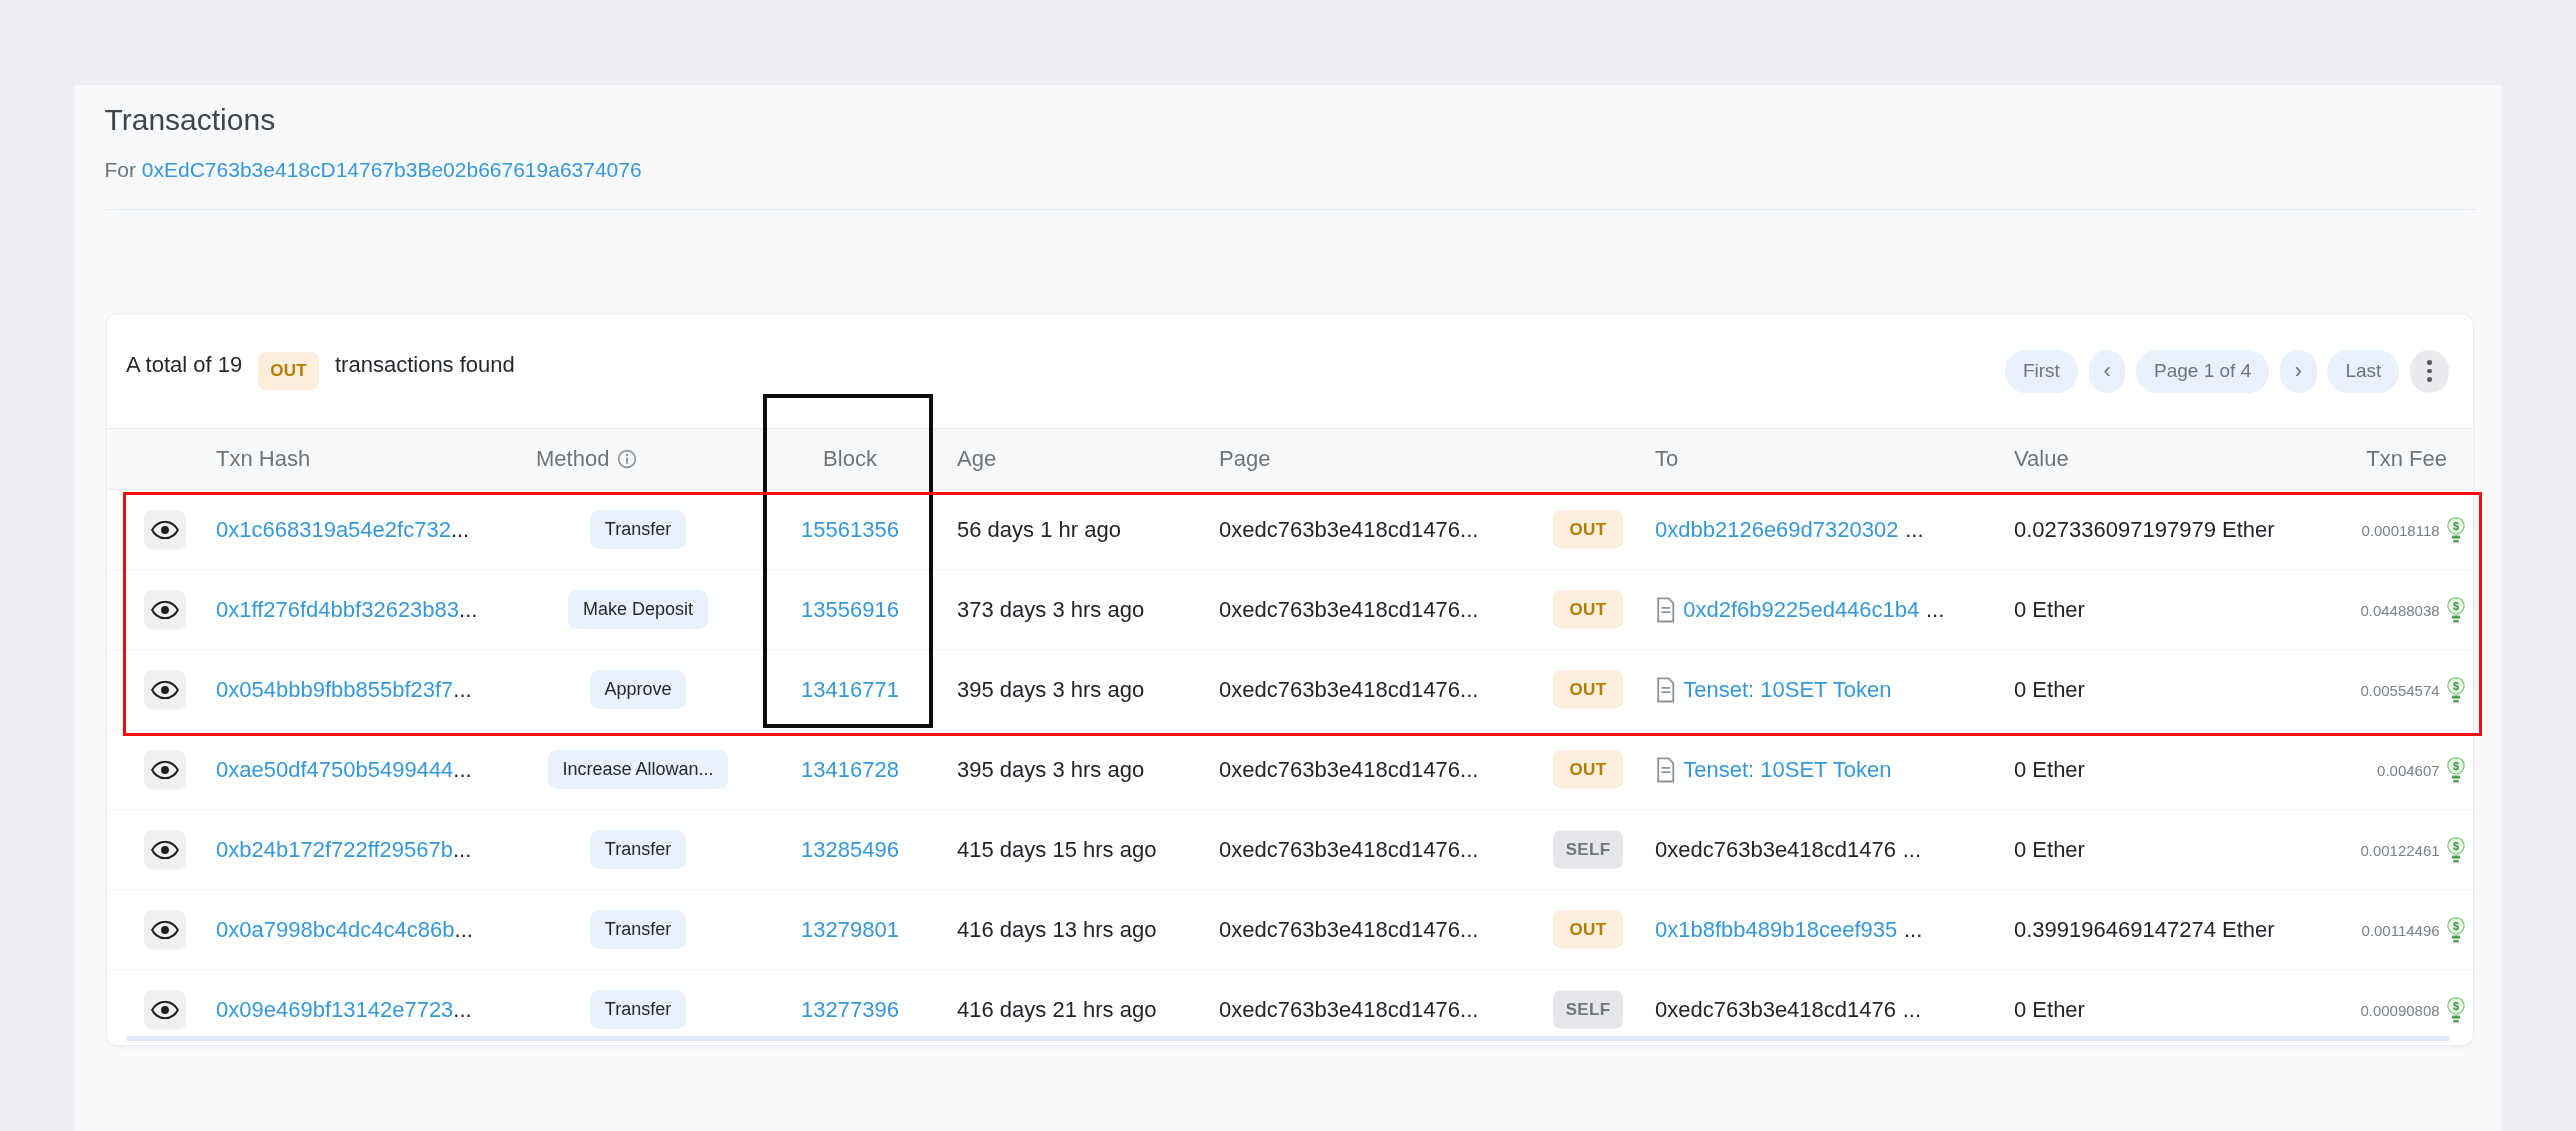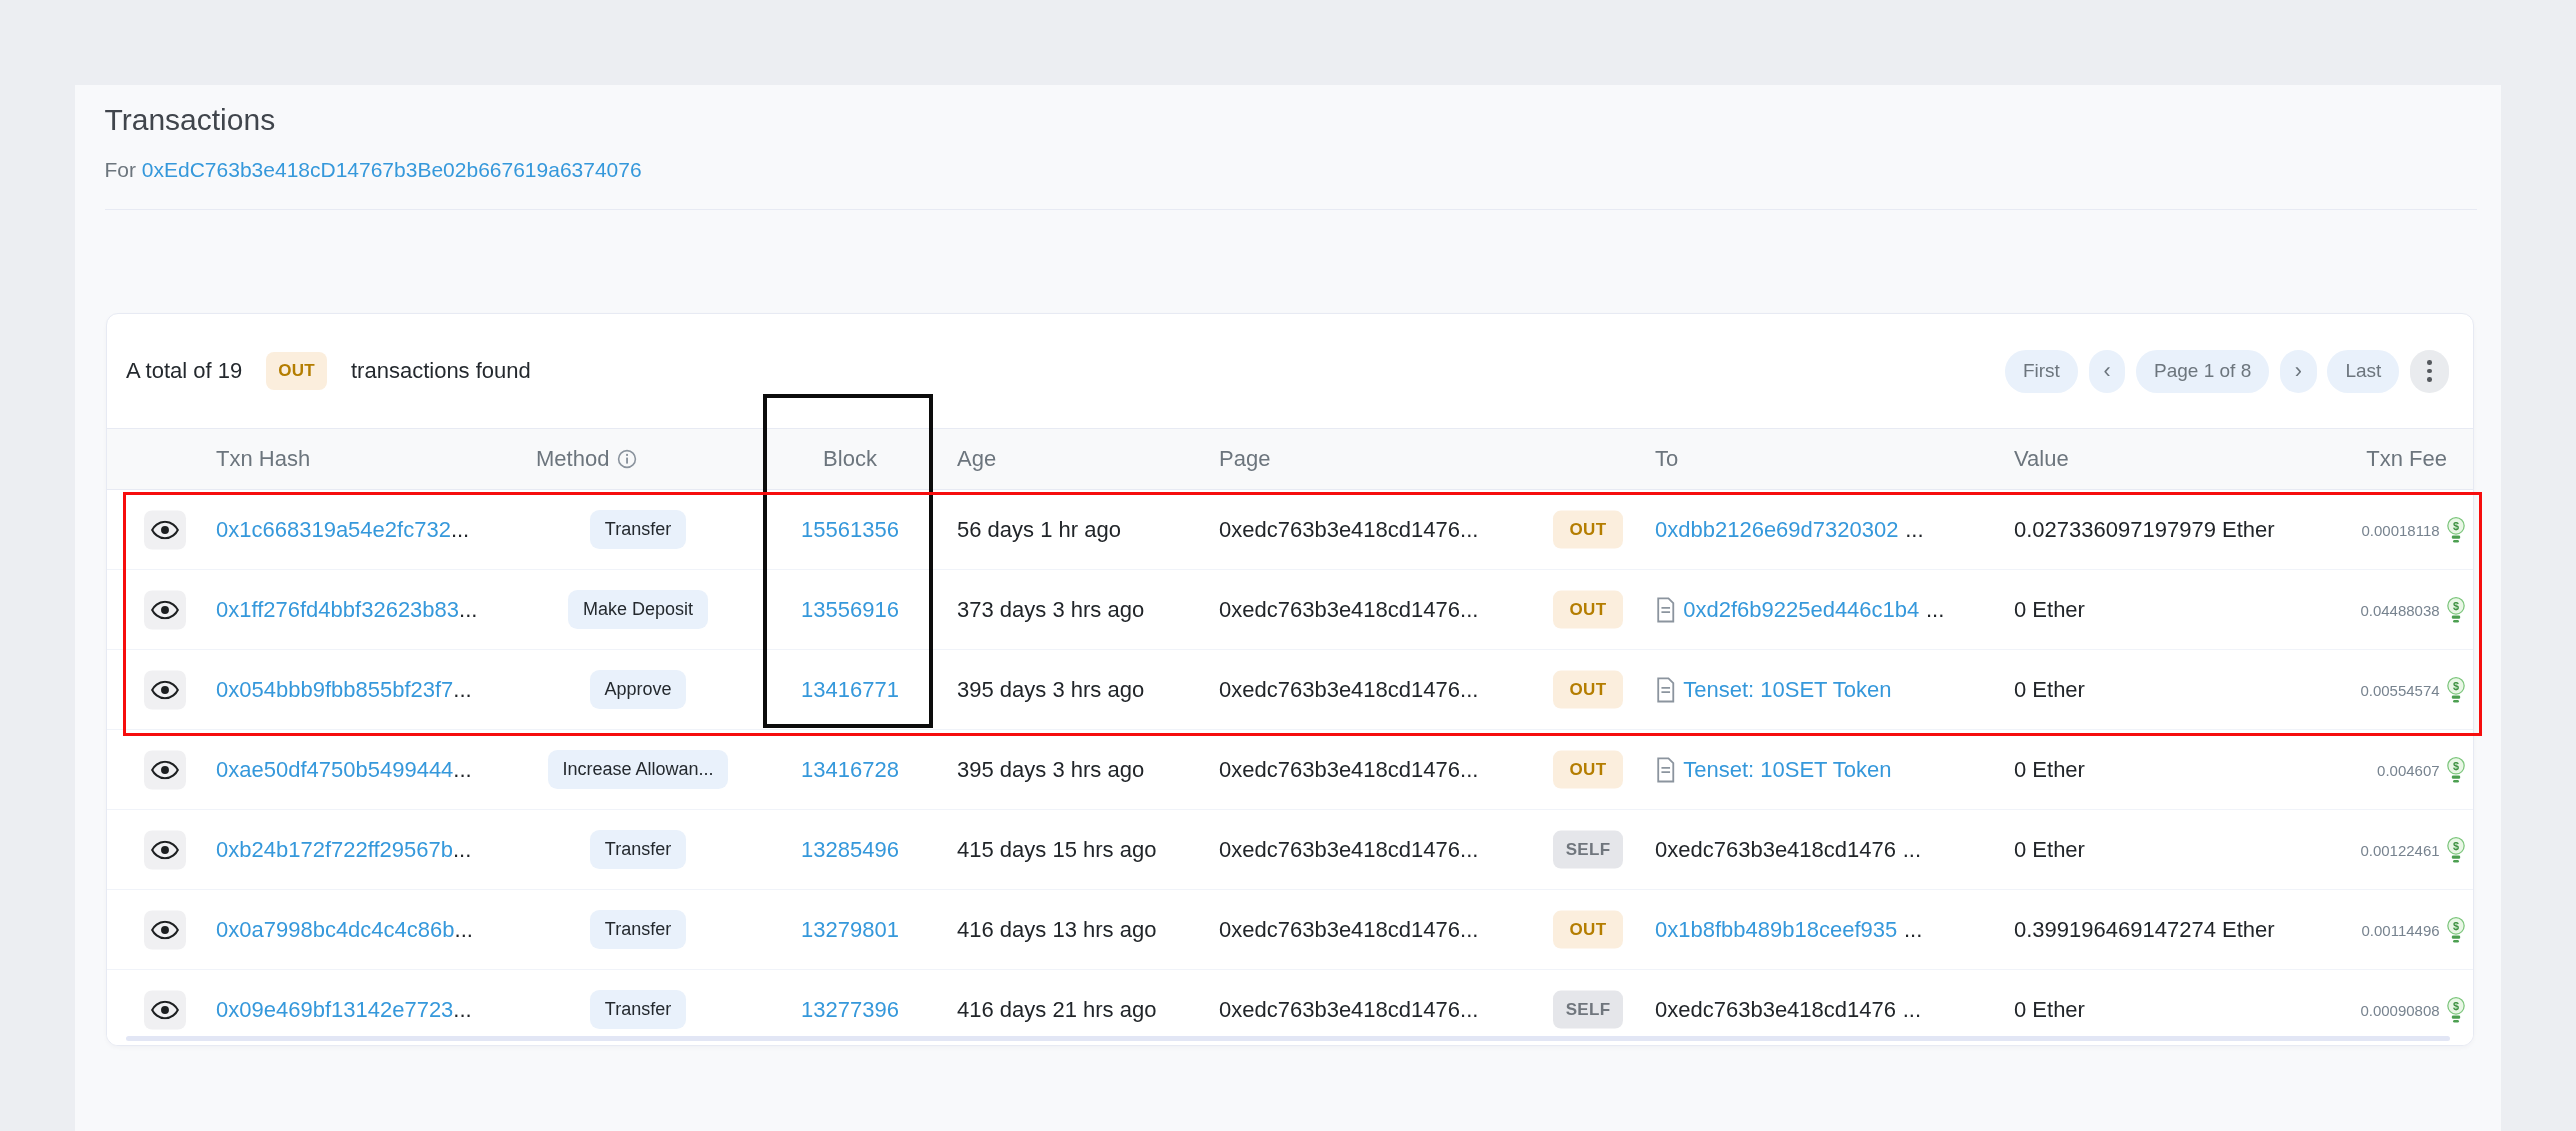--- a/index.html
+++ b/index.html
@@ -19,21 +19,21 @@
   .page-sub{margin-top:19px;font-size:21px;color:#6c757d;}
   .link{color:#3598db;text-decoration:none;cursor:pointer;}
   .divider{margin:27px 24px 0 29.5px;border:none;border-top:1.3px solid #e7eaf3;height:0;}
   
   .card{
     position:absolute;left:31px;top:228px;width:2368px;height:733px;
     background:#ffffff;border:1.3px solid #e7eaf3;border-radius:12px;
     box-sizing:border-box;overflow:hidden;box-shadow:0 2px 4px rgba(30,40,60,.03);
   }
   .card-head{height:114px;display:flex;align-items:center;justify-content:space-between;padding:0 24px 0 19px;}
-  .summary{display:flex;align-items:center;gap:24px;font-size:22px;color:#24292e;}
+  .summary{display:flex;gap:16px;font-size:22px;color:#24292e;}
   .badge-out-pill,.dir-out{background:#fbeedd;color:#b47d00;}
   .badge-out-pill{font-weight:700;font-size:17px;padding:8.7px 12px;border-radius:8px;letter-spacing:0.3px;}
   .pager{display:flex;gap:10.7px;align-items:center;}
   .pg-btn{height:43px;padding:0 18px;background:#e9f1fb;color:#6c757d;font-size:19px;border-radius:21px;
     display:flex;align-items:center;border:none;cursor:pointer;white-space:nowrap;}
   .pg-chev{padding:0 14.8px;font-size:21.5px;}
   .pg-kebab{width:39px;padding:0;justify-content:center;background:#e9ebee;color:#55595e;}
   .kebab-dots{display:flex;flex-direction:column;gap:4px;}
   .kebab-dots i{width:4.7px;height:4.7px;border-radius:50%;background:#55595e;display:block;}
   
@@ -87,21 +87,21 @@
       <div class="summary">
         <span>A total of 19</span>
         <span class="badge-out-pill">OUT</span>
         <span>transactions found</span>
       </div>
       <div class="pager">
         <button class="pg-btn">First</button>
         <button class="pg-btn pg-chev">
             <span>‹</span>
           </button>
-        <button class="pg-btn">Page 1 of 8</button>
+        <button class="pg-btn">Page 1 of 4</button>
         <button class="pg-btn pg-chev">
             <span>›</span>
           </button>
         <button class="pg-btn">Last</button>
         <button class="pg-btn pg-kebab">
           <span class="kebab-dots">
               <i></i>
               <i></i>
               <i></i>
             </span>

